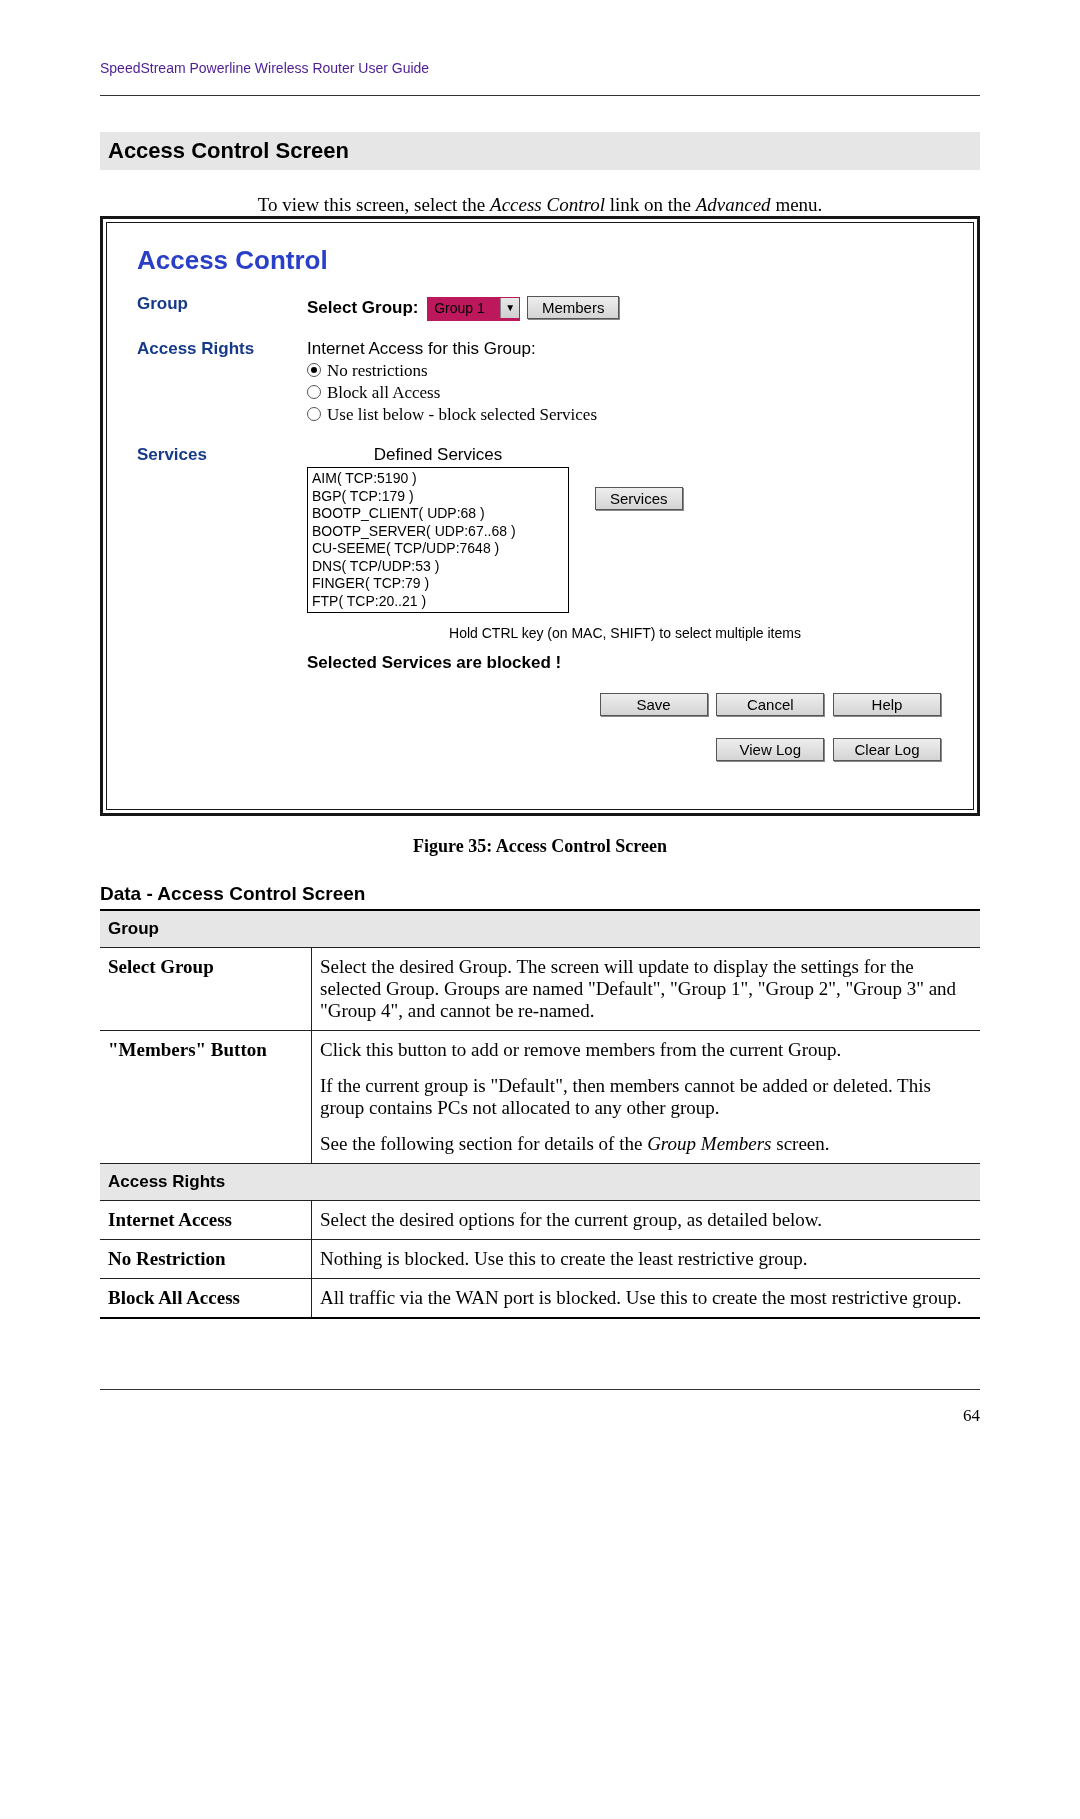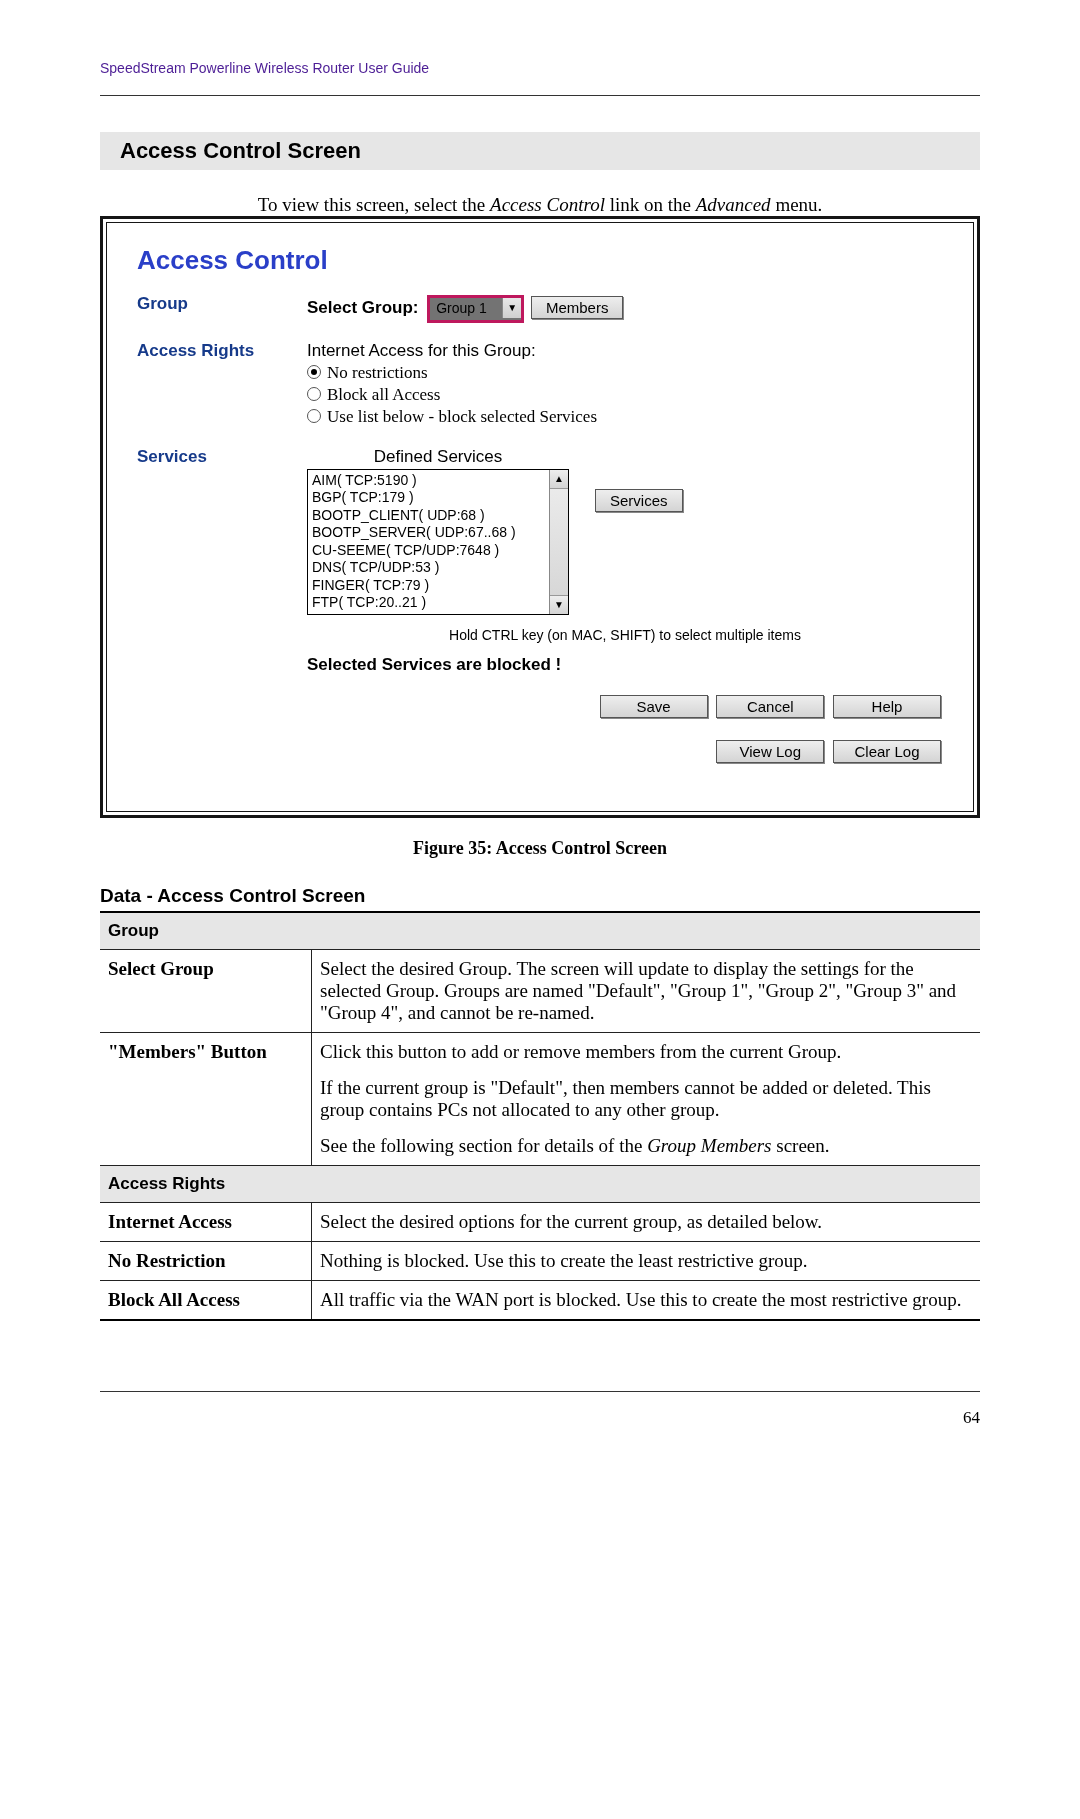--- a/index.html
+++ b/index.html
@@ -17,21 +17,21 @@
     color: #4c1d95;
     border-bottom: 1px solid #333;
     padding-bottom: 19px;
     margin-bottom: 36px;
   }
   .section-title-bar {
     background: #e6e6e6;
     font-family: Arial, Helvetica, sans-serif;
     font-weight: bold;
     font-size: 22px;
-    padding: 6px 20px;
+    padding: 6px 8px;
     margin-bottom: 24px;
   }
   .intro {
     text-align: center;
   }
   .intro .italic { font-style: italic; }
 
   
   .embed-outer {
     border: 3px solid #161616;
@@ -57,22 +57,22 @@
     flex: 0 0 170px;
     color: #163a8a;
     font-weight: bold;
     font-family: Arial, Helvetica, sans-serif;
     font-size: 17px;
   }
   .ac-right { flex: 1; font-family: Arial, Helvetica, sans-serif; font-size: 17px; }
   .sel-label { font-weight: bold; margin-right: 4px; }
   .winselect {
     display: inline-block;
-    background: #737373;
-    border: 3px solid #be185d;
+    background: #be185d;
+    border: 1px solid #be185d;
     height: 22px;
     vertical-align: middle;
   }
   .winselect .sel-text {
     display: inline-block;
     padding: 1px 6px;
     font-size: 14px;
     font-family: Arial, Helvetica, sans-serif;
     min-width: 60px;
   }
@@ -121,20 +121,21 @@
   .listbox-title { text-align: center; margin-bottom: 2px; }
   .listbox {
     display: flex;
     border: 1px solid #000;
     font-size: 14px;
     font-family: Arial, Helvetica, sans-serif;
     background: #fff;
     width: 260px;
     height: 144px;
     overflow: hidden;
+    flex-direction: column;
   }
   .listbox-items { flex: 1; padding: 2px 4px; line-height: 1.25; }
   .listbox-scroll {
     width: 18px;
     background: linear-gradient(#eeeeee,#d4d4d4);
     border-left: 1px solid #888;
     display: flex;
     flex-direction: column;
     justify-content: space-between;
     align-items: center;

